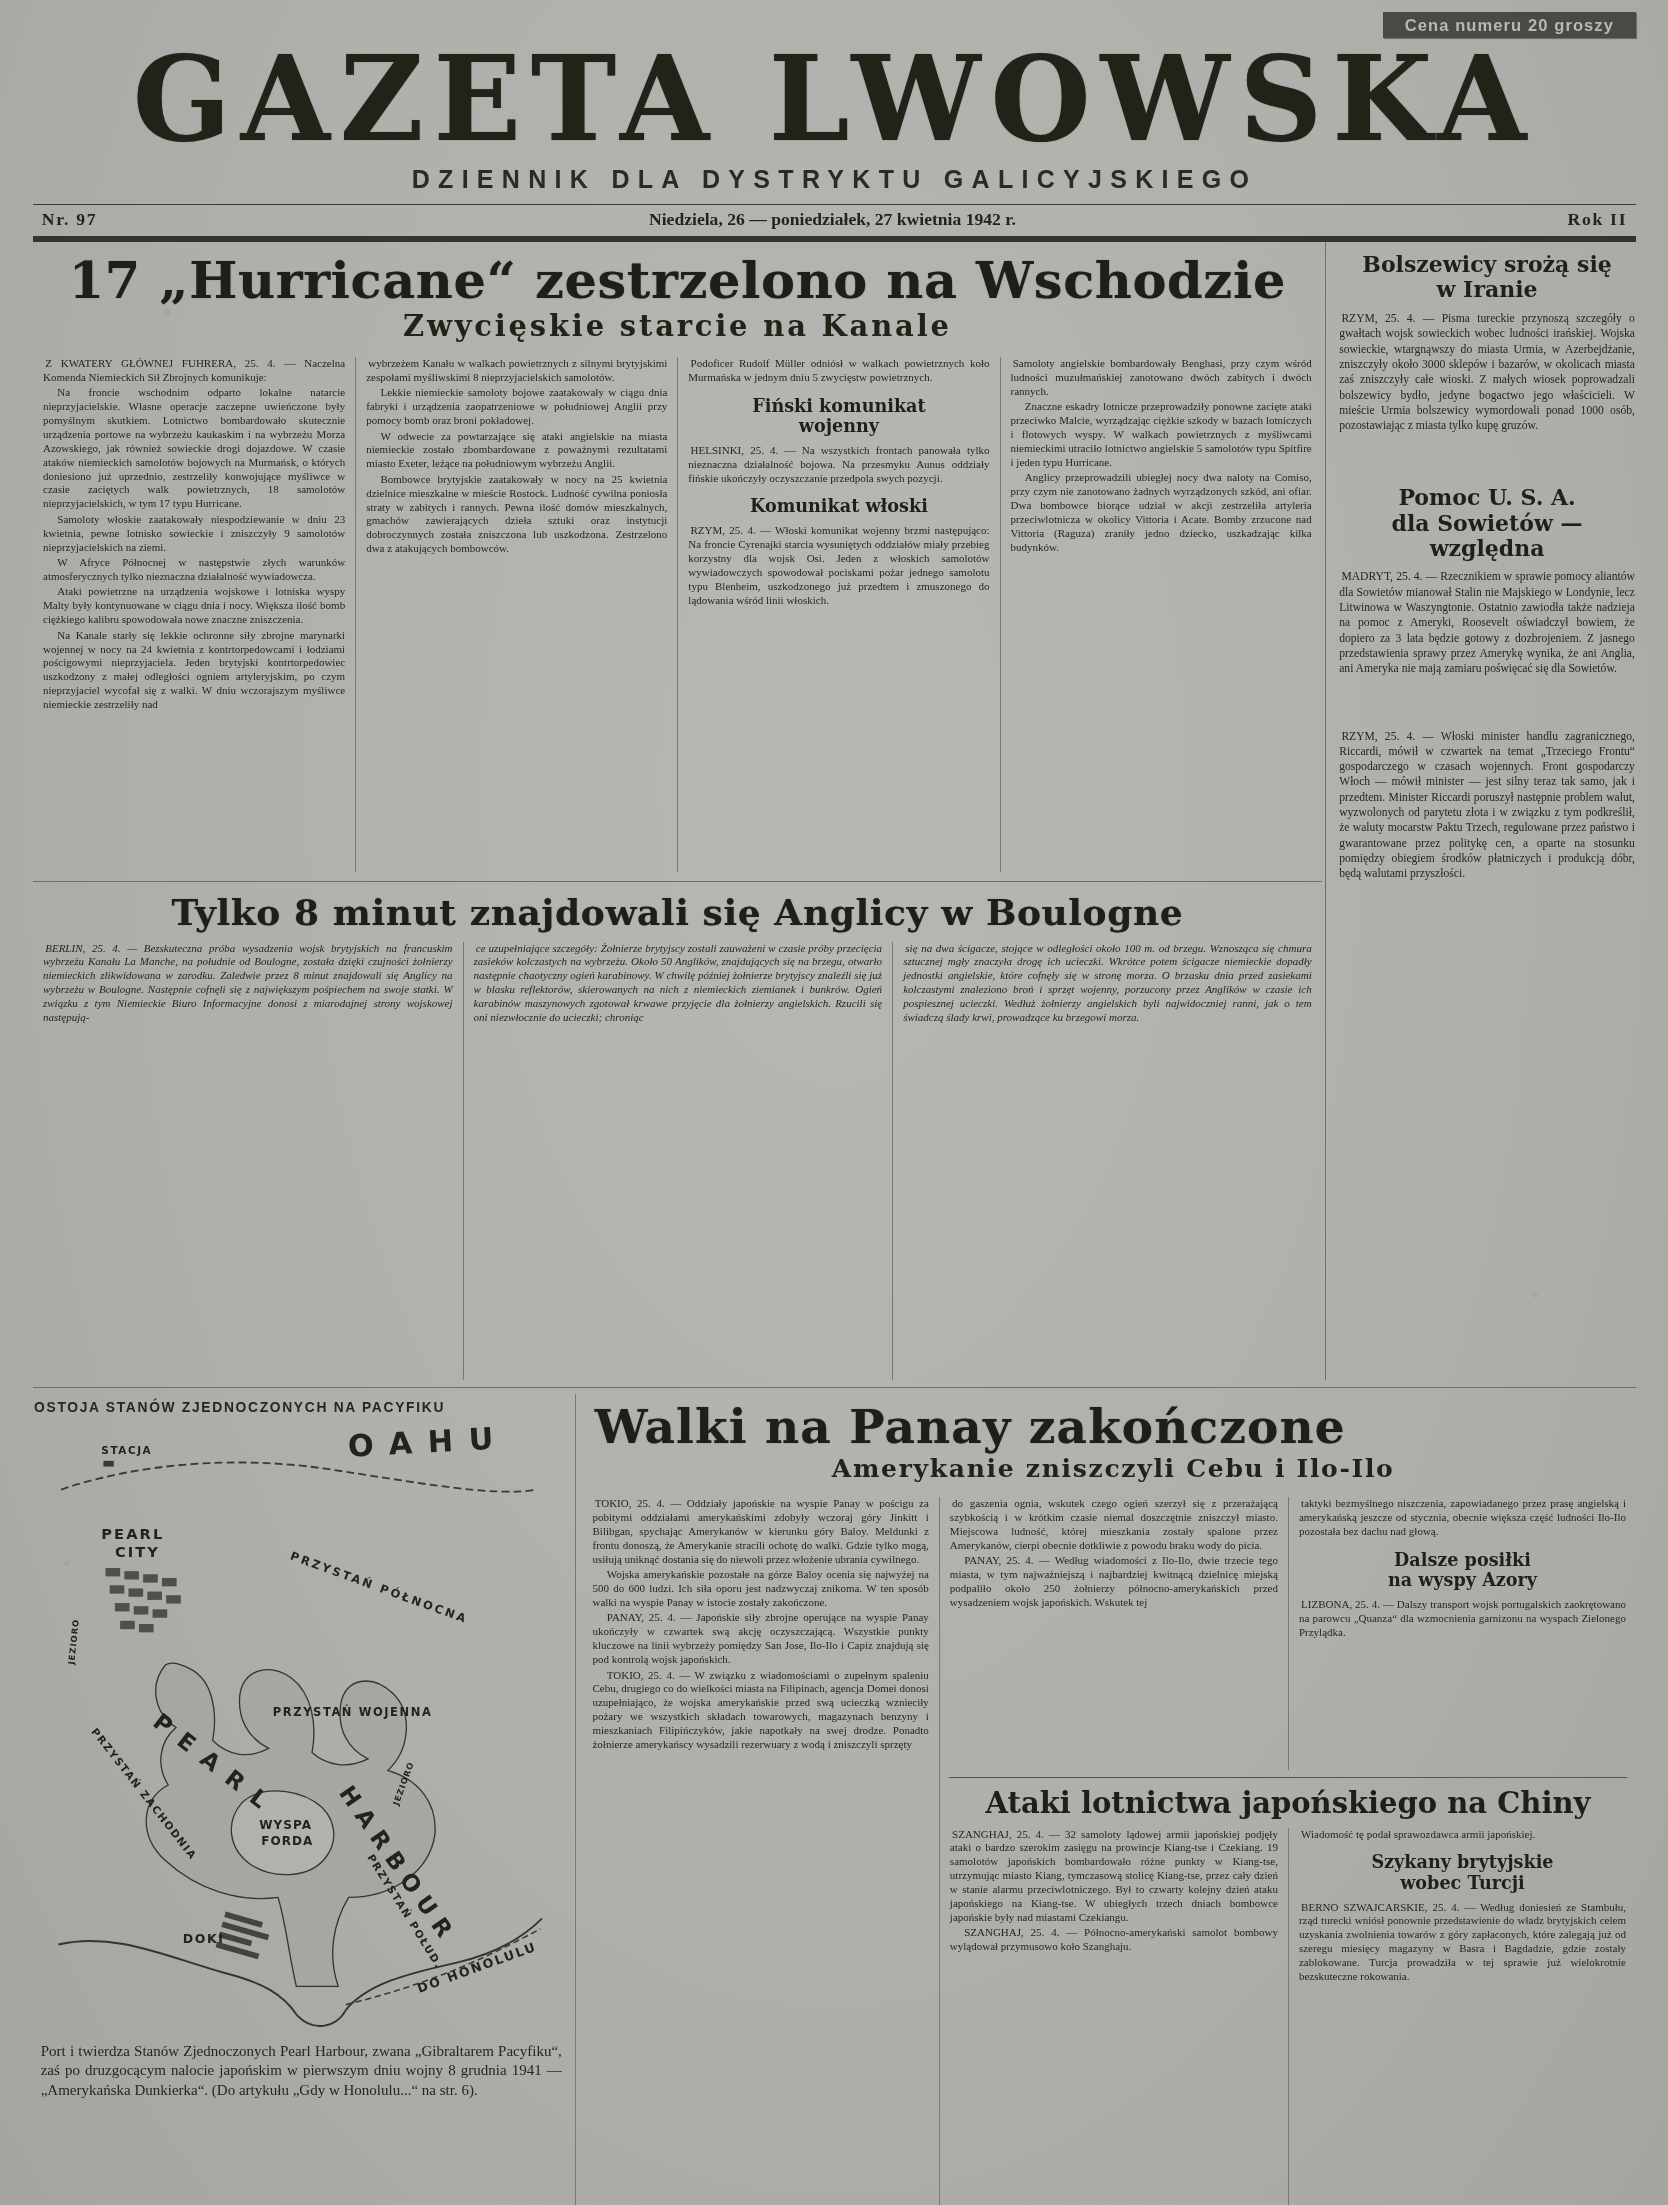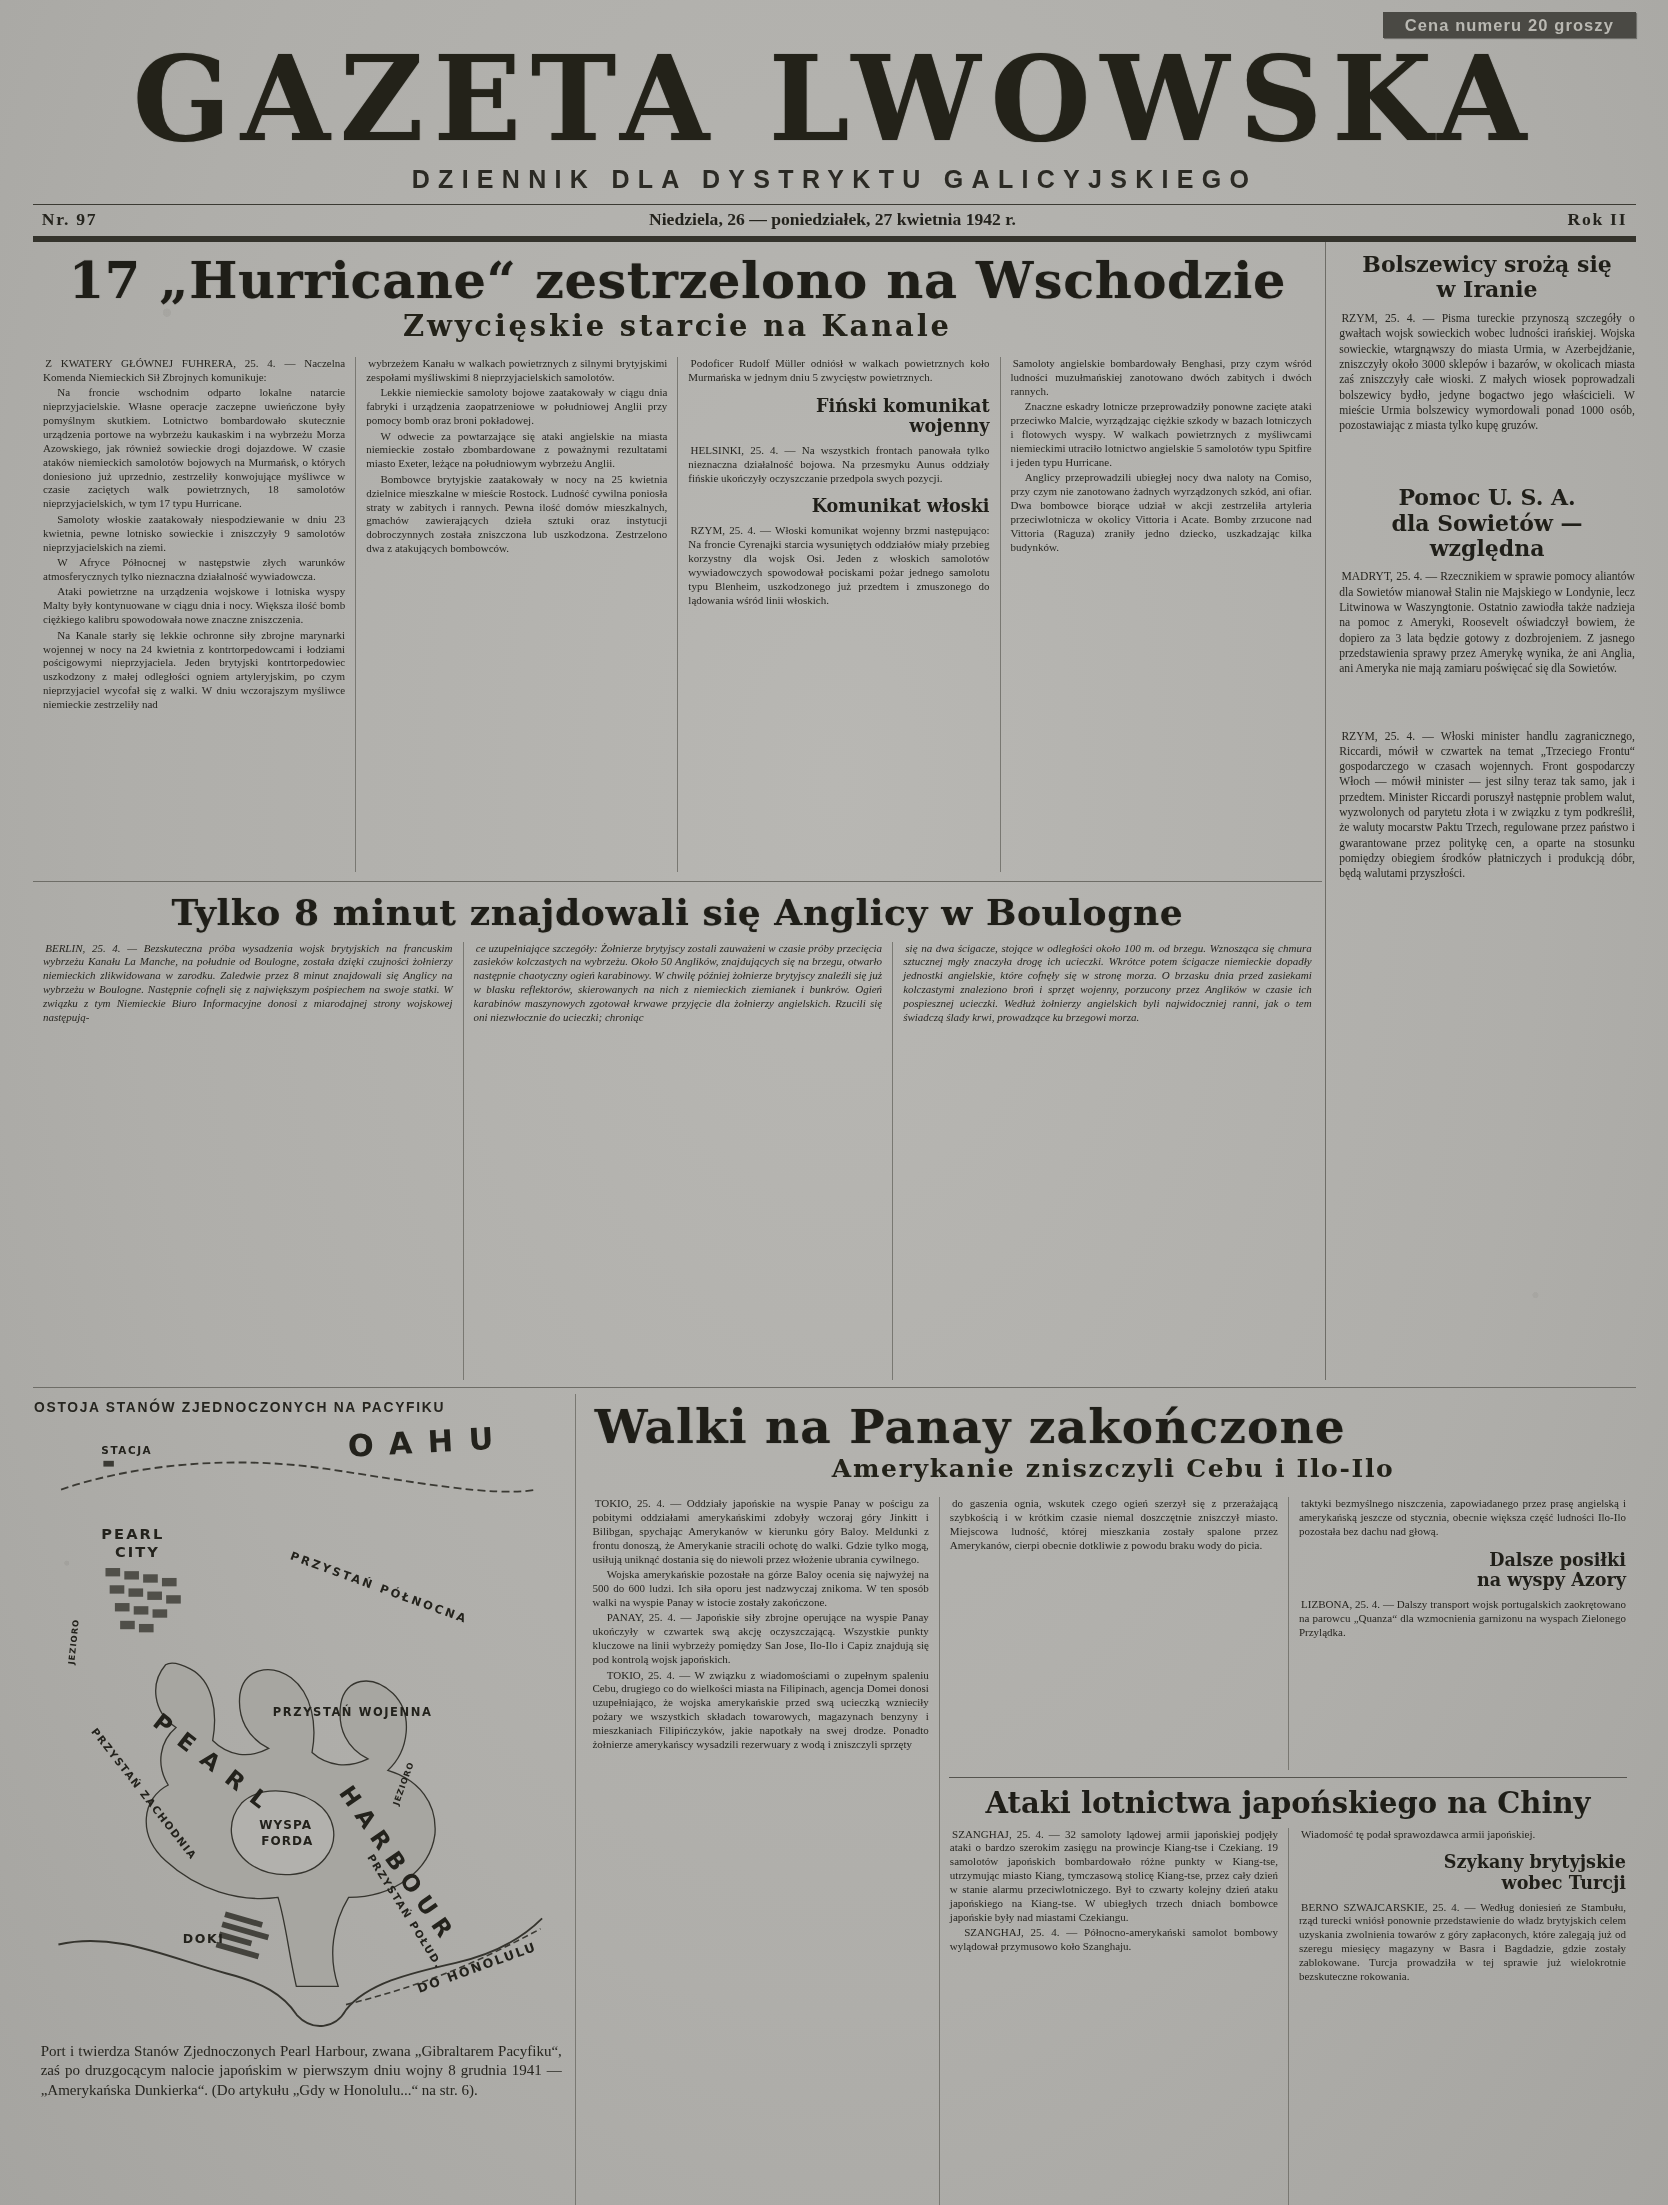--- a/index.html
+++ b/index.html
@@ -43,21 +43,21 @@
     padding:4.4px 8.8px 5.5px;
     font:bold 17.6px/1.2 "Liberation Serif", serif; color:#24231d;
   }
   .dateline-wrap .issue { letter-spacing:1.7px; }
 
   
   .body-text { font-size:11px; line-height:1.26; text-align:justify; }
   .body-text p { text-indent:14.3px; margin:0 0 1.7px; }
   .body-text p:first-child { text-indent:2.2px; }
   .inline-head {
-    font:bold 17.6px/1.15 "DejaVu Serif", serif; text-align:right;
+    font:bold 17.6px/1.15 "DejaVu Serif", serif; text-align:center;
     margin:11px 0 7.7px; white-space:pre-line; color:#201f19;
   }
   .col { padding:0 10px; }
   .col + .col { border-left:1.1px solid #797872; }
 
   
   .upper { display:grid; grid-template-columns:1fr 311px; }
   .main-area { padding-right:3.3px; }
 
   .headline-xl {
@@ -303,20 +303,21 @@
             <p>TOKIO, 25. 4. — Oddziały japońskie na wyspie Panay w pościgu za pobitymi oddziałami amerykańskimi zdobyły wczoraj góry Jinkitt i Bilibgan, spychając Amerykanów w kierunku góry Baloy. Meldunki z frontu donoszą, że Amerykanie stracili ochotę do walki. Gdzie tylko mogą, usiłują uniknąć dostania się do niewoli przez włożenie ubrania cywilnego.</p>
             <p>Wojska amerykańskie pozostałe na górze Baloy ocenia się najwyżej na 500 do 600 ludzi. Ich siła oporu jest nadzwyczaj znikoma. W ten sposób walki na wyspie Panay w istocie zostały zakończone.</p>
             <p>PANAY, 25. 4. — Japońskie siły zbrojne operujące na wyspie Panay ukończyły w czwartek swą akcję oczyszczającą. Wszystkie punkty kluczowe na linii wybrzeży pomiędzy San Jose, Ilo-Ilo i Capiz znajdują się pod kontrolą wojsk japońskich.</p>
             <p>TOKIO, 25. 4. — W związku z wiadomościami o zupełnym spaleniu Cebu, drugiego co do wielkości miasta na Filipinach, agencja Domei donosi uzupełniająco, że wojska amerykańskie przed swą ucieczką wznieciły pożary we wszystkich składach towarowych, magazynach benzyny i mieszkaniach Filipińczyków, jakie napotkały na swej drodze. Ponadto żołnierze amerykańscy wysadzili rezerwuary z wodą i zniszczyli sprzęty</p>
           </div>
 
         <div class="panay-right">
           <div class="panay-upper">
             <div class="pu-col body-text">
                 <p>do gaszenia ognia, wskutek czego ogień szerzył się z przerażającą szybkością i w krótkim czasie niemal doszczętnie zniszczył miasto. Miejscowa ludność, której mieszkania zostały spalone przez Amerykanów, cierpi obecnie dotkliwie z powodu braku wody do picia.</p>
+                <p>PANAY, 25. 4. — Według wiadomości z Ilo-Ilo, dwie trzecie tego miasta, w tym najważniejszą i najbardziej kwitnącą dzielnicę miejską podpaliło około 250 żołnierzy północno-amerykańskich przed wysadzeniem wojsk japońskich. Wskutek tej</p>
               </div>
             <div class="pu-col">
               <div class="body-text">
                   <p>taktyki bezmyślnego niszczenia, zapowiadanego przez prasę angielską i amerykańską jeszcze od stycznia, obecnie większa część ludności Ilo-Ilo pozostała bez dachu nad głową.</p>
                 </div>
               <h4 class="inline-head">Dalsze posiłki
 na wyspy Azory</h4>
               <div class="body-text">
                   <p>LIZBONA, 25. 4. — Dalszy transport wojsk portugalskich zaokrętowano na parowcu „Quanza“ dla wzmocnienia garnizonu na wyspach Zielonego Przylądka.</p>
                 </div>

